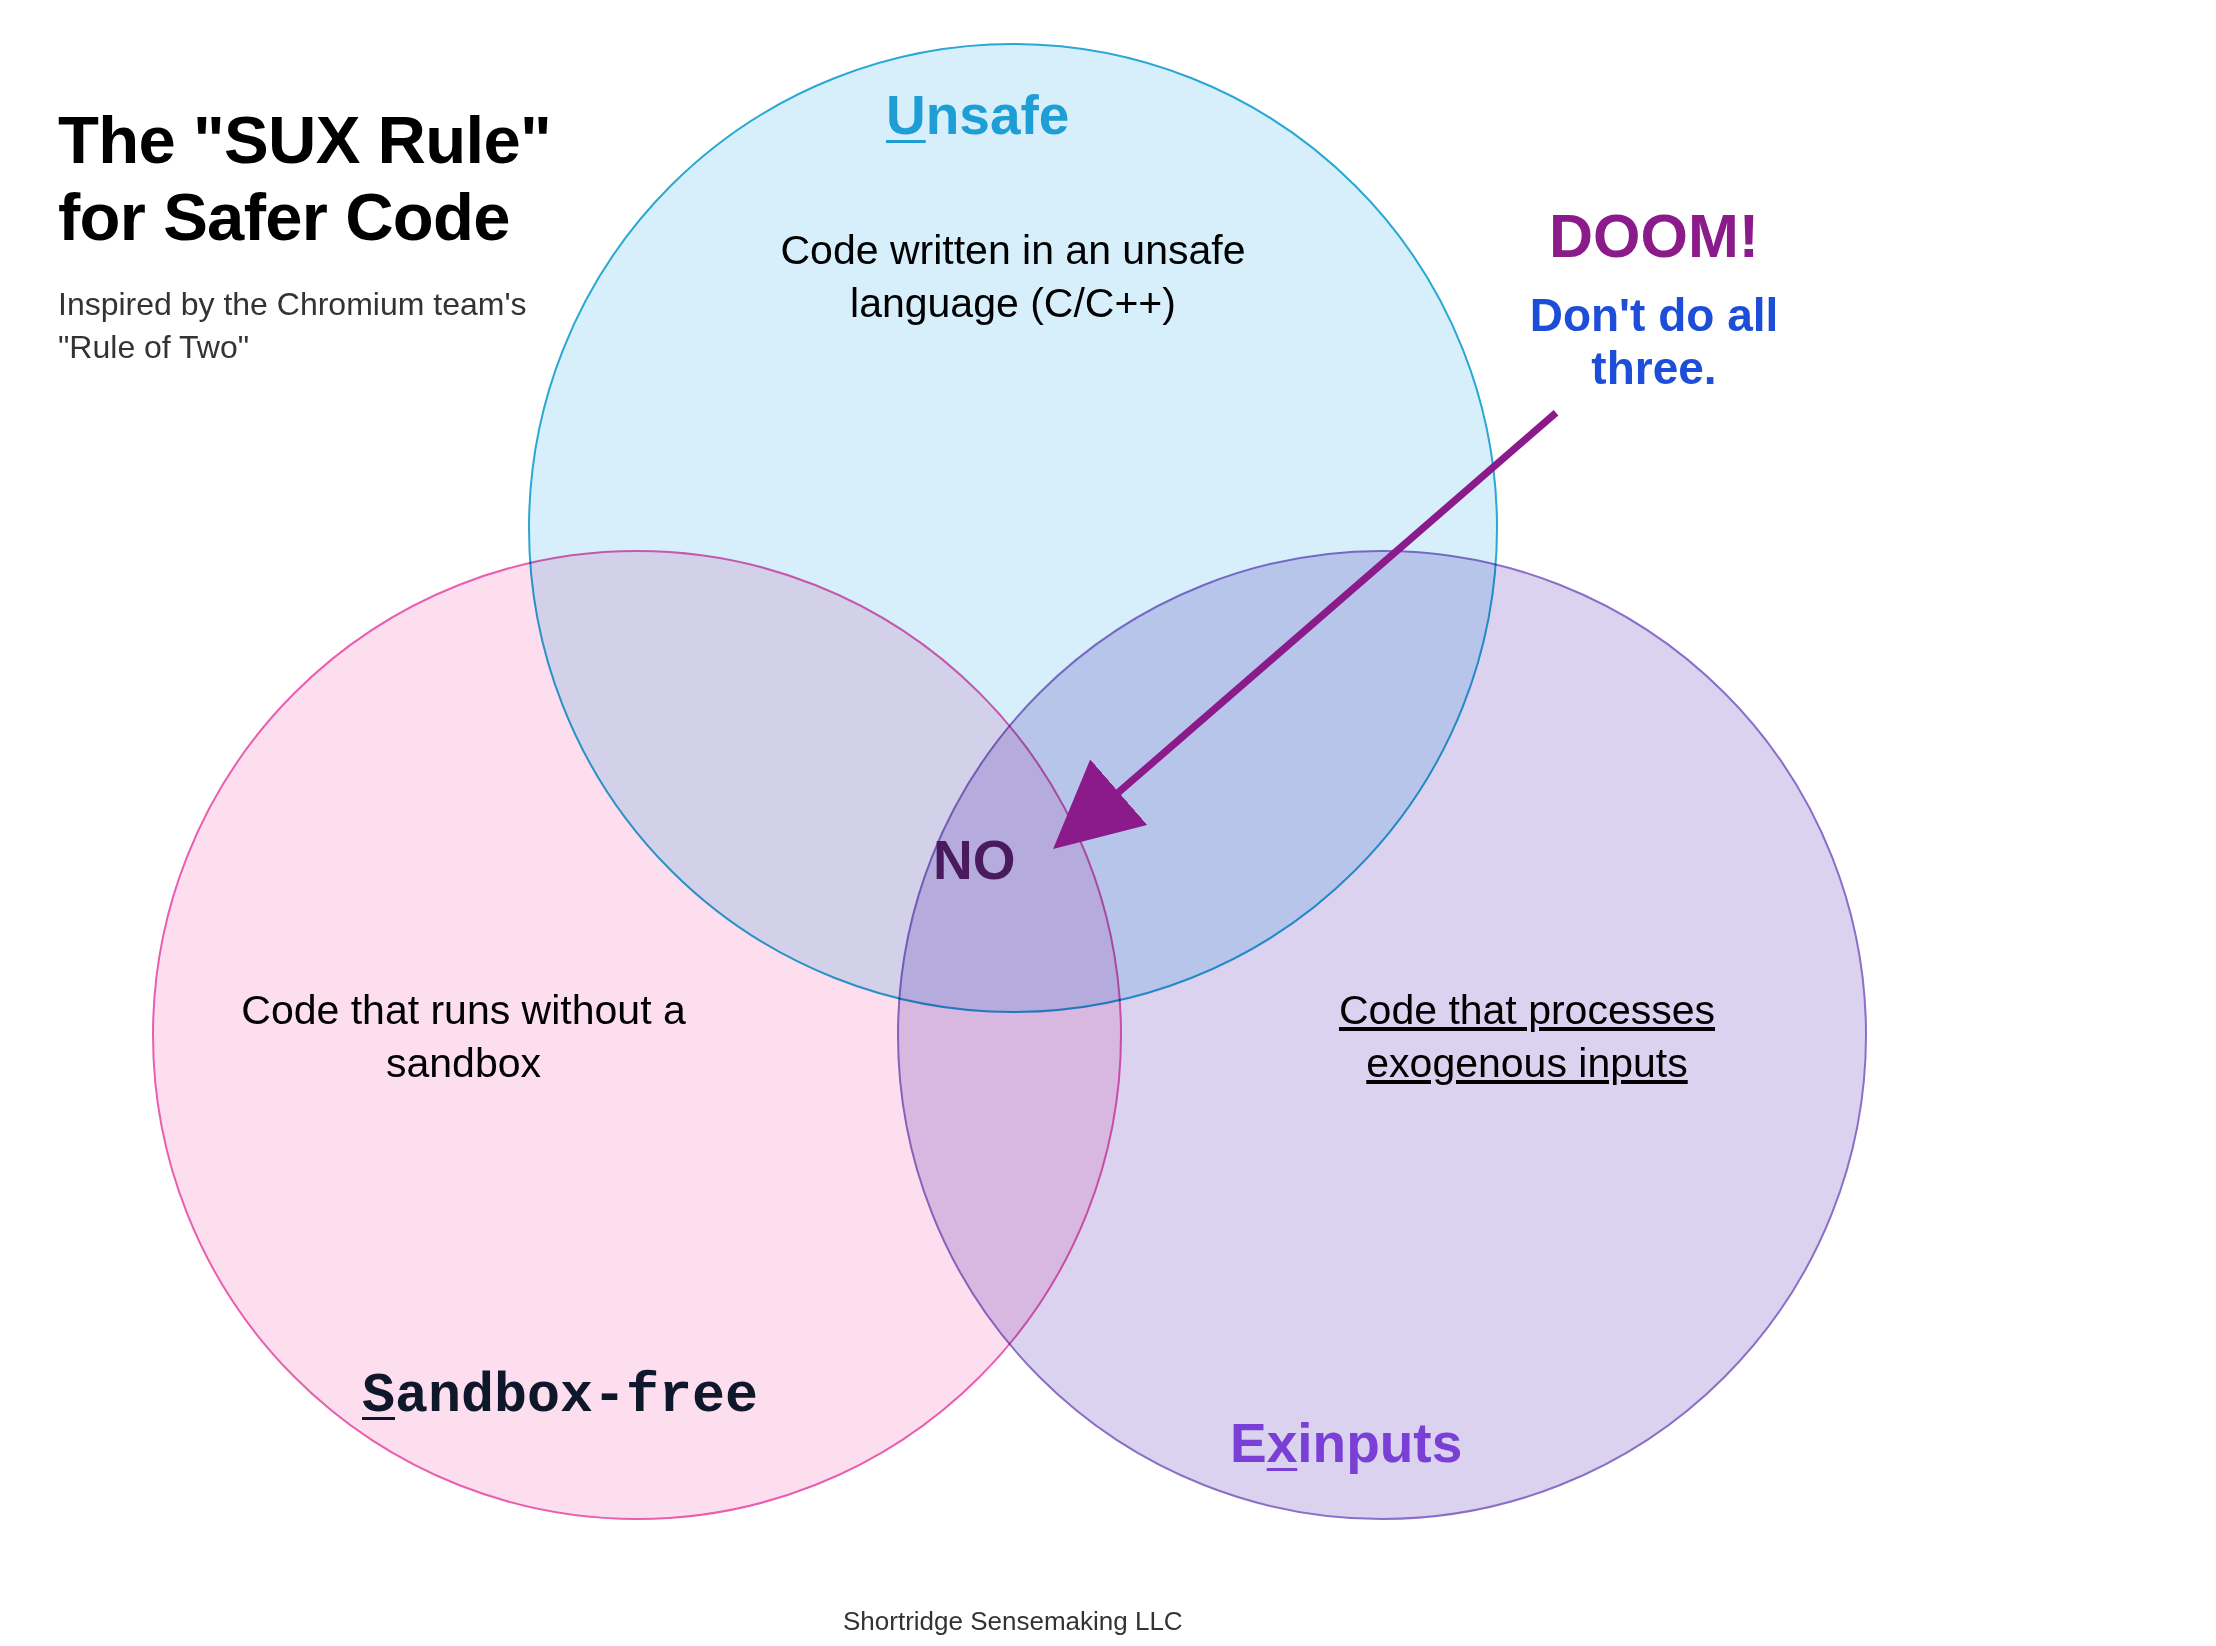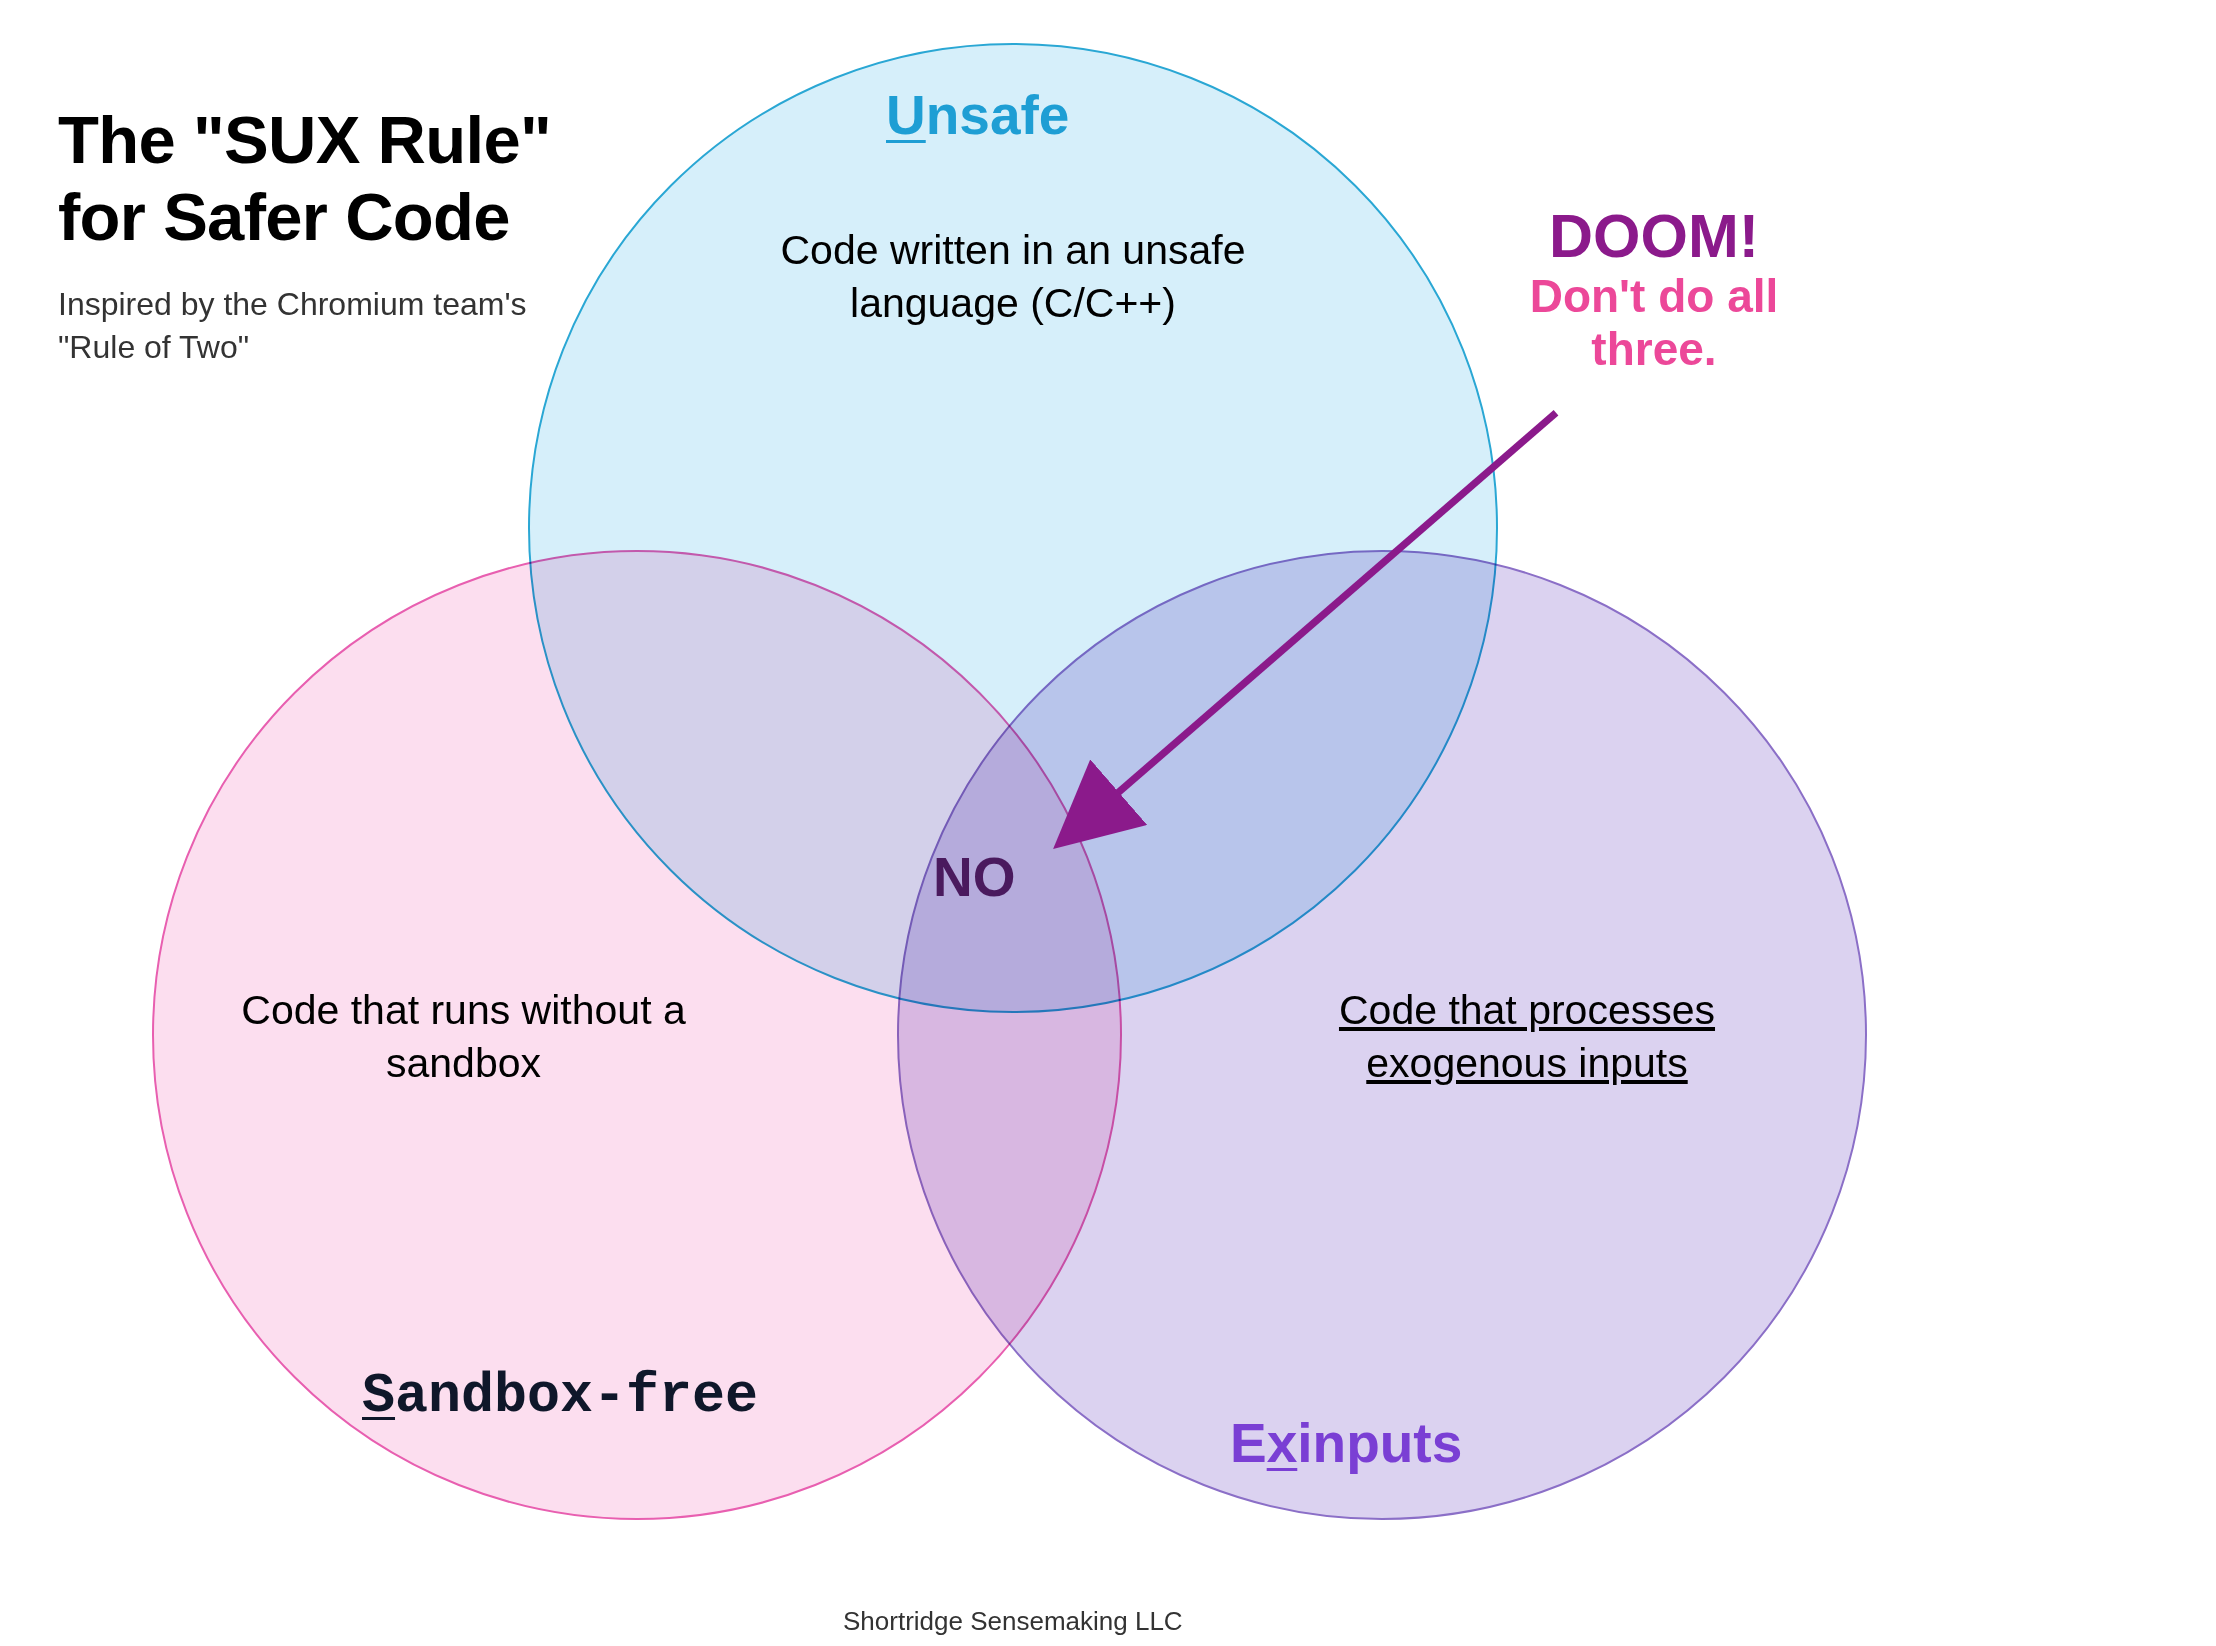--- a/index.html
+++ b/index.html
@@ -119,21 +119,21 @@
     }
     .desc-exogenous {
       left: 1281px;
       top: 984px;
       width: 492px;
       text-decoration: underline;
     }
     .center-no {
       position: absolute;
       left: 933px;
-      top: 845px;
+      top: 828px;
       font-size: 55px;
       font-weight: 800;
       color: #4a1a5e;
       text-align: right;
     }
     .doom-block {
       position: absolute;
       left: 1491px;
       top: 203px;
       text-align: center;
@@ -141,23 +141,23 @@
     }
     .doom-title {
       font-size: 61px;
       font-weight: 800;
       color: #8b1a8b;
       line-height: 1.1;
     }
     .doom-sub {
       font-size: 46px;
       font-weight: 700;
-      color: #ec4899;
+      color: #1d4ed8;
       line-height: 1.15;
-      margin-top: 0;
+      margin-top: 19px;
     }
     .arrow-svg {
       position: absolute;
       left: 1035px;
       top: 391px;
       width: 579px;
       height: 492px;
       pointer-events: none;
     }
     .footer-credit {

